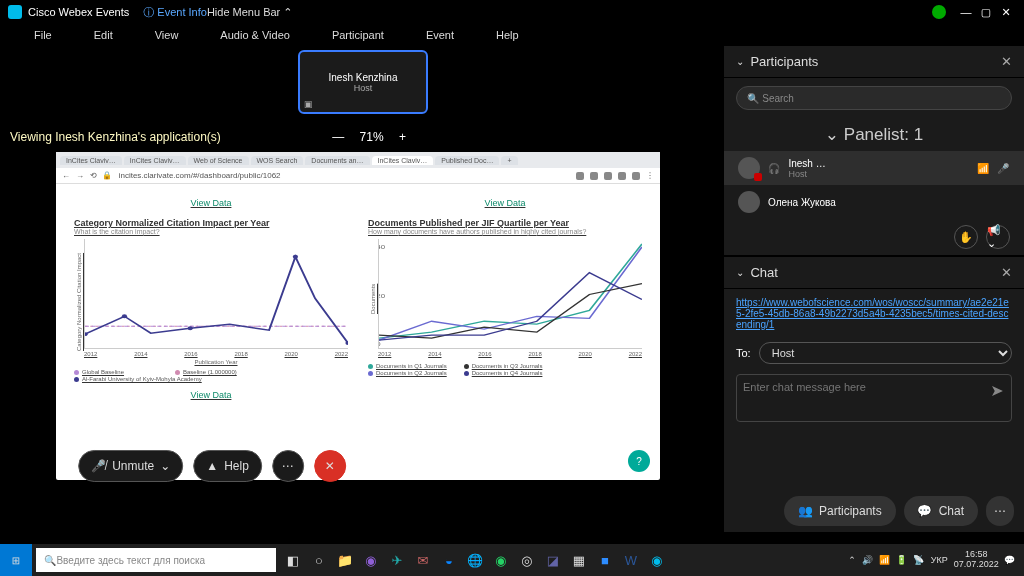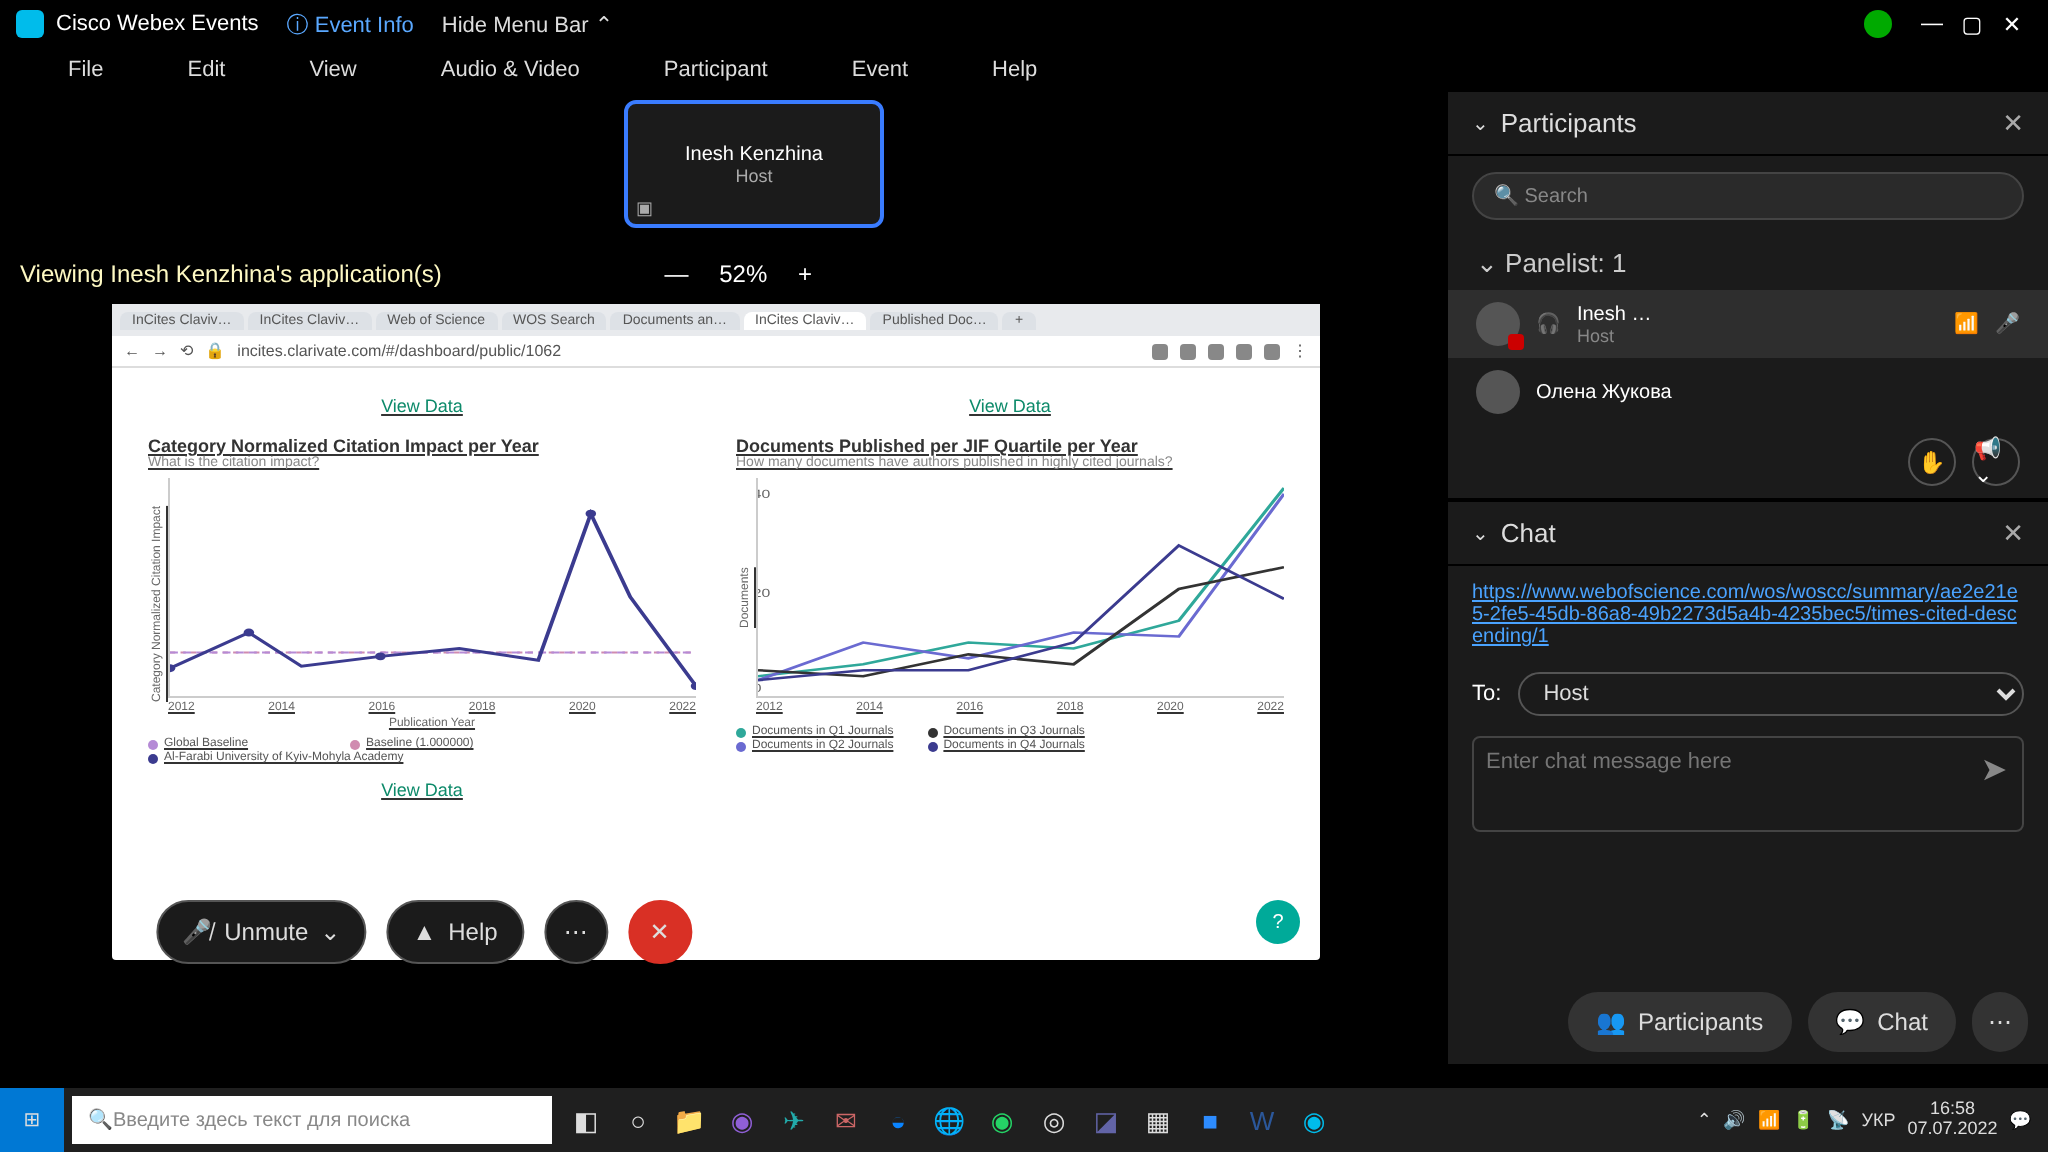--- a/index.html
+++ b/index.html
@@ -1,28 +1,28 @@
 <!DOCTYPE html>
 <html><head>
 <meta charset="utf-8">
 <style>
 * { margin:0; padding:0; box-sizing:border-box; font-family:"Segoe UI",Arial,sans-serif; }
 body { background:#000; width:1024px; height:576px; overflow:hidden; position:relative; color:#fff; }
 .titlebar { height:24px; background:#000; display:flex; align-items:center; font-size:11px; padding:0 8px; }
 .titlebar .logo { width:14px; height:14px; background:#00bceb; border-radius:3px; margin-right:6px; }
 .titlebar .app { margin-right:14px; }
-.titlebar .info { color:#5aa8ff; margin-right:14px; }
+.titlebar .info { color:#5aa8ff; }
 .titlebar .hide { color:#ddd; }
 .titlebar .spacer { flex:1; }
 .titlebar .wctl { width:20px; text-align:center; cursor:pointer; }
 .titlebar .green { width:14px; height:14px; background:#0a0; border-radius:50%; margin-right:10px; }
 .menubar { height:22px; background:#000; display:flex; align-items:center; font-size:11px; padding:0 6px; gap:14px; color:#ddd; }
 .menubar span { cursor:pointer;margin-left:28px; }
 .stage { position:absolute; top:46px; left:0; right:300px; bottom:44px; background:#000; }
-.thumb { position:absolute; top:4px; left:312px; width:130px; height:64px; border:2px solid #3a7cff; border-radius:6px; background:#1b1b1b; display:flex; flex-direction:column; align-items:center; justify-content:center; font-size:10px; }
+.thumb { position:absolute; top:4px; left:298px; width:130px; height:64px; border:2px solid #3a7cff; border-radius:6px; background:#1b1b1b; display:flex; flex-direction:column; align-items:center; justify-content:center; font-size:10px; }
 .thumb .role { color:#aaa; font-size:9px; }
 .thumb .ic { position:absolute; bottom:3px; left:4px; font-size:9px; color:#aaa; }
 .viewing { position:absolute; top:84px; left:10px; font-size:12px; color:#fef9c3; }
 .zoom { position:absolute; top:84px; right:312px; font-size:12px; color:#fff; }
 .zoom span { margin:0 6px; cursor:pointer; }
 .shared { position:absolute; top:106px; left:56px; width:604px; height:328px; background:#fff; color:#333; font-size:9px; border-radius:2px; }
 .browser-tabs { height:16px; background:#e8eaed; display:flex; align-items:center; padding-left:4px; gap:2px; }
 .btab { background:#fff; border-radius:4px 4px 0 0; padding:1px 6px; font-size:7px; color:#555; white-space:nowrap; overflow:hidden; max-width:72px; }
 .btab.inactive { background:#dde1e6; }
 .addrbar { height:16px; background:#fff; border-bottom:1px solid #ddd; display:flex; align-items:center; padding:0 6px; gap:6px; font-size:8px; color:#555; }
@@ -41,21 +41,21 @@
 .xlabel { text-align:center; font-size:6px; color:#666; }
 .legend { font-size:6px; color:#555; margin-top:4px; }
 .legend div { display:flex; align-items:center; gap:3px; margin-top:1px; }
 .dot { width:5px; height:5px; border-radius:50%; display:inline-block; }
 .helpbadge { position:absolute; bottom:8px; right:10px; width:22px; height:22px; border-radius:50%; background:#0a9; color:#fff; font-size:10px; display:flex; align-items:center; justify-content:center; }
 .side { position:absolute; top:46px; right:0; width:300px; bottom:44px; background:#1b1b1b; display:flex; flex-direction:column; }
 .spanel-h { height:32px; display:flex; align-items:center; padding:0 12px; font-size:13px; color:#ddd; border-bottom:1px solid #000; }
 .spanel-h .x { margin-left:auto; cursor:pointer; color:#aaa; }
 .spanel-h .chev { margin-right:6px; font-size:10px; }
 .search { margin:8px 12px; background:#2a2a2a; border:1px solid #444; border-radius:14px; height:24px; display:flex; align-items:center; padding:0 10px; font-size:10px; color:#888; }
-.sect { padding:6px 14px; font-size:13px; color:#ccc; }
+.sect { padding:6px 14px; font-size:17px; color:#ccc;text-align:center; }
 .prow { display:flex; align-items:center; padding:6px 14px; background:#2e2e2e; gap:8px; font-size:10px; }
 .avatar { width:22px; height:22px; border-radius:50%; background:#555; position:relative; }
 .avatar .rec { position:absolute; bottom:-2px; right:-2px; width:8px; height:8px; background:#c00; border-radius:2px; }
 .prow .nm { flex:1; }
 .prow .role2 { color:#888; font-size:9px; }
 .prow .mic { color:#0c6; }
 .hand-row { display:flex; gap:8px; padding:6px 14px; justify-content:flex-end; }
 .circ { width:24px; height:24px; border:1px solid #555; border-radius:50%; display:flex; align-items:center; justify-content:center; font-size:11px; cursor:pointer; }
 .chatpanel { border-top:2px solid #000; flex:1; display:flex; flex-direction:column; }
 .chatbody { padding:8px 12px; font-size:10px; }
@@ -106,21 +106,21 @@
 
 <div class="stage">
   <div class="thumb">
     <div>Inesh Kenzhina</div>
     <div class="role">Host</div>
     <div class="ic">▣</div>
   </div>
   <div class="viewing">Viewing Inesh Kenzhina's application(s)</div>
   <div class="zoom">
     <span>—</span>
-    <span>52%</span>
+    <span>71%</span>
     <span>+</span>
   </div>
 
   <div class="shared">
     <div class="browser-tabs">
       <div class="btab inactive">InCites Claviv…</div>
       <div class="btab inactive">InCites  Claviv…</div>
       <div class="btab inactive">Web of Science</div>
       <div class="btab inactive">WOS Search</div>
       <div class="btab inactive">Documents an…</div>

